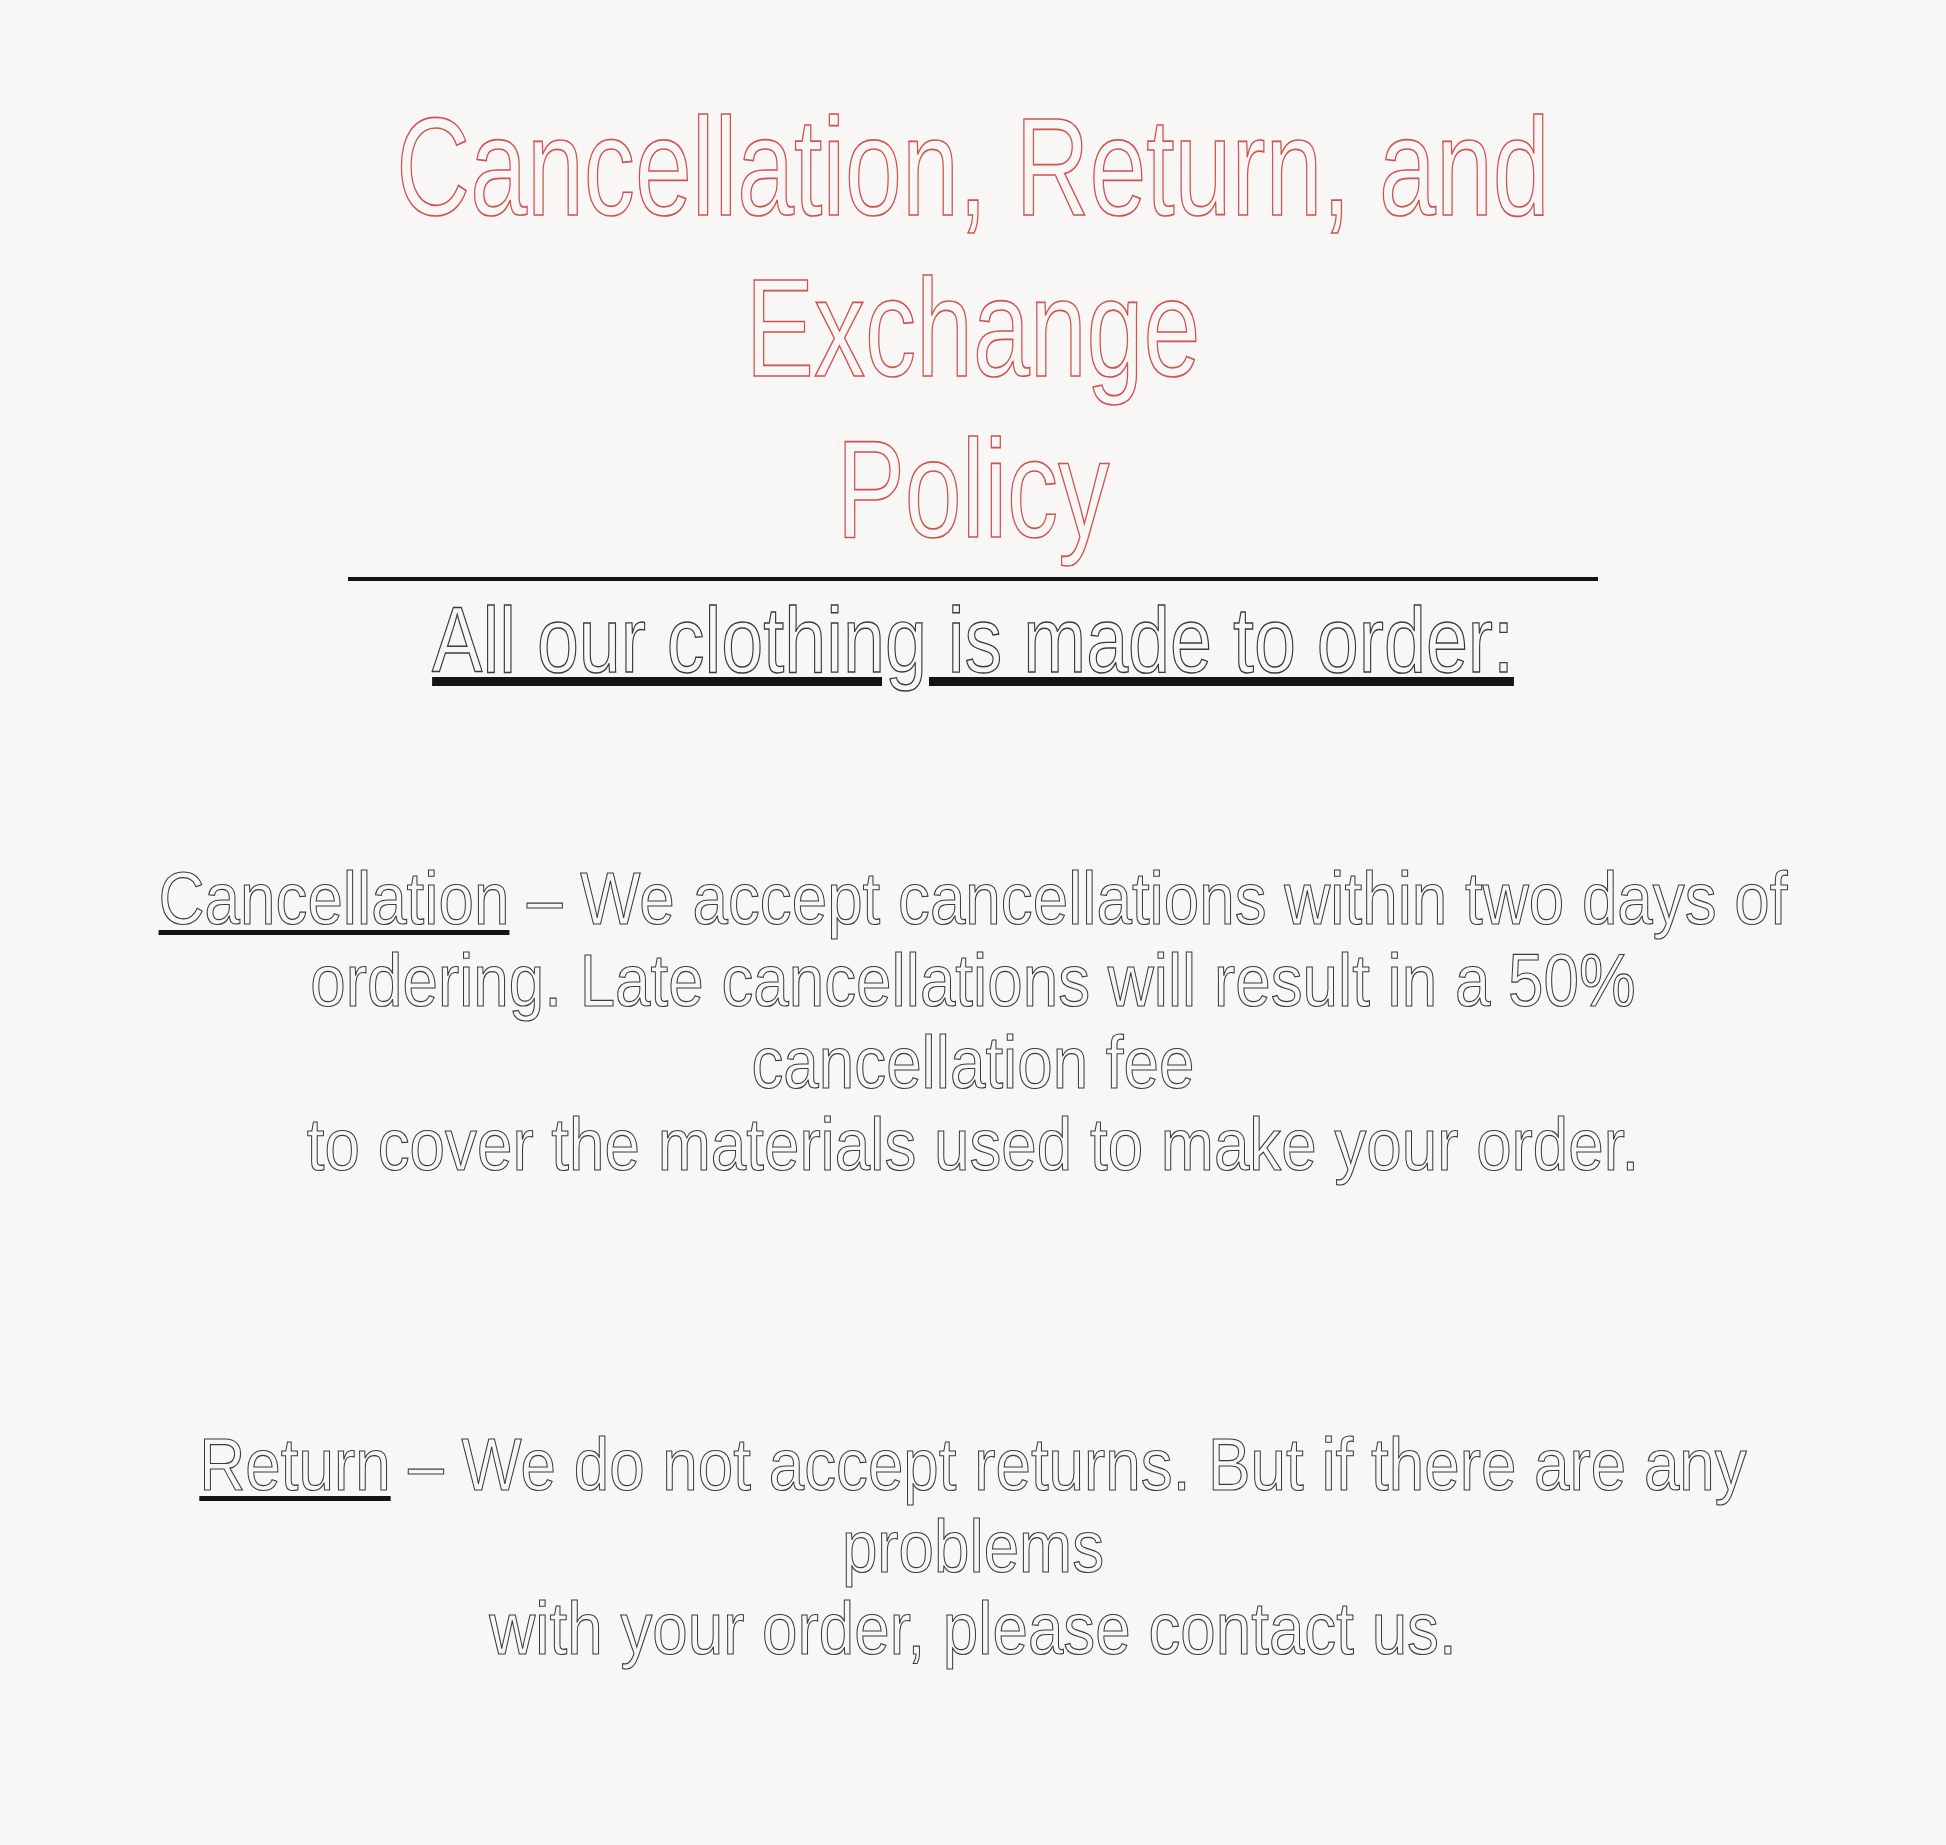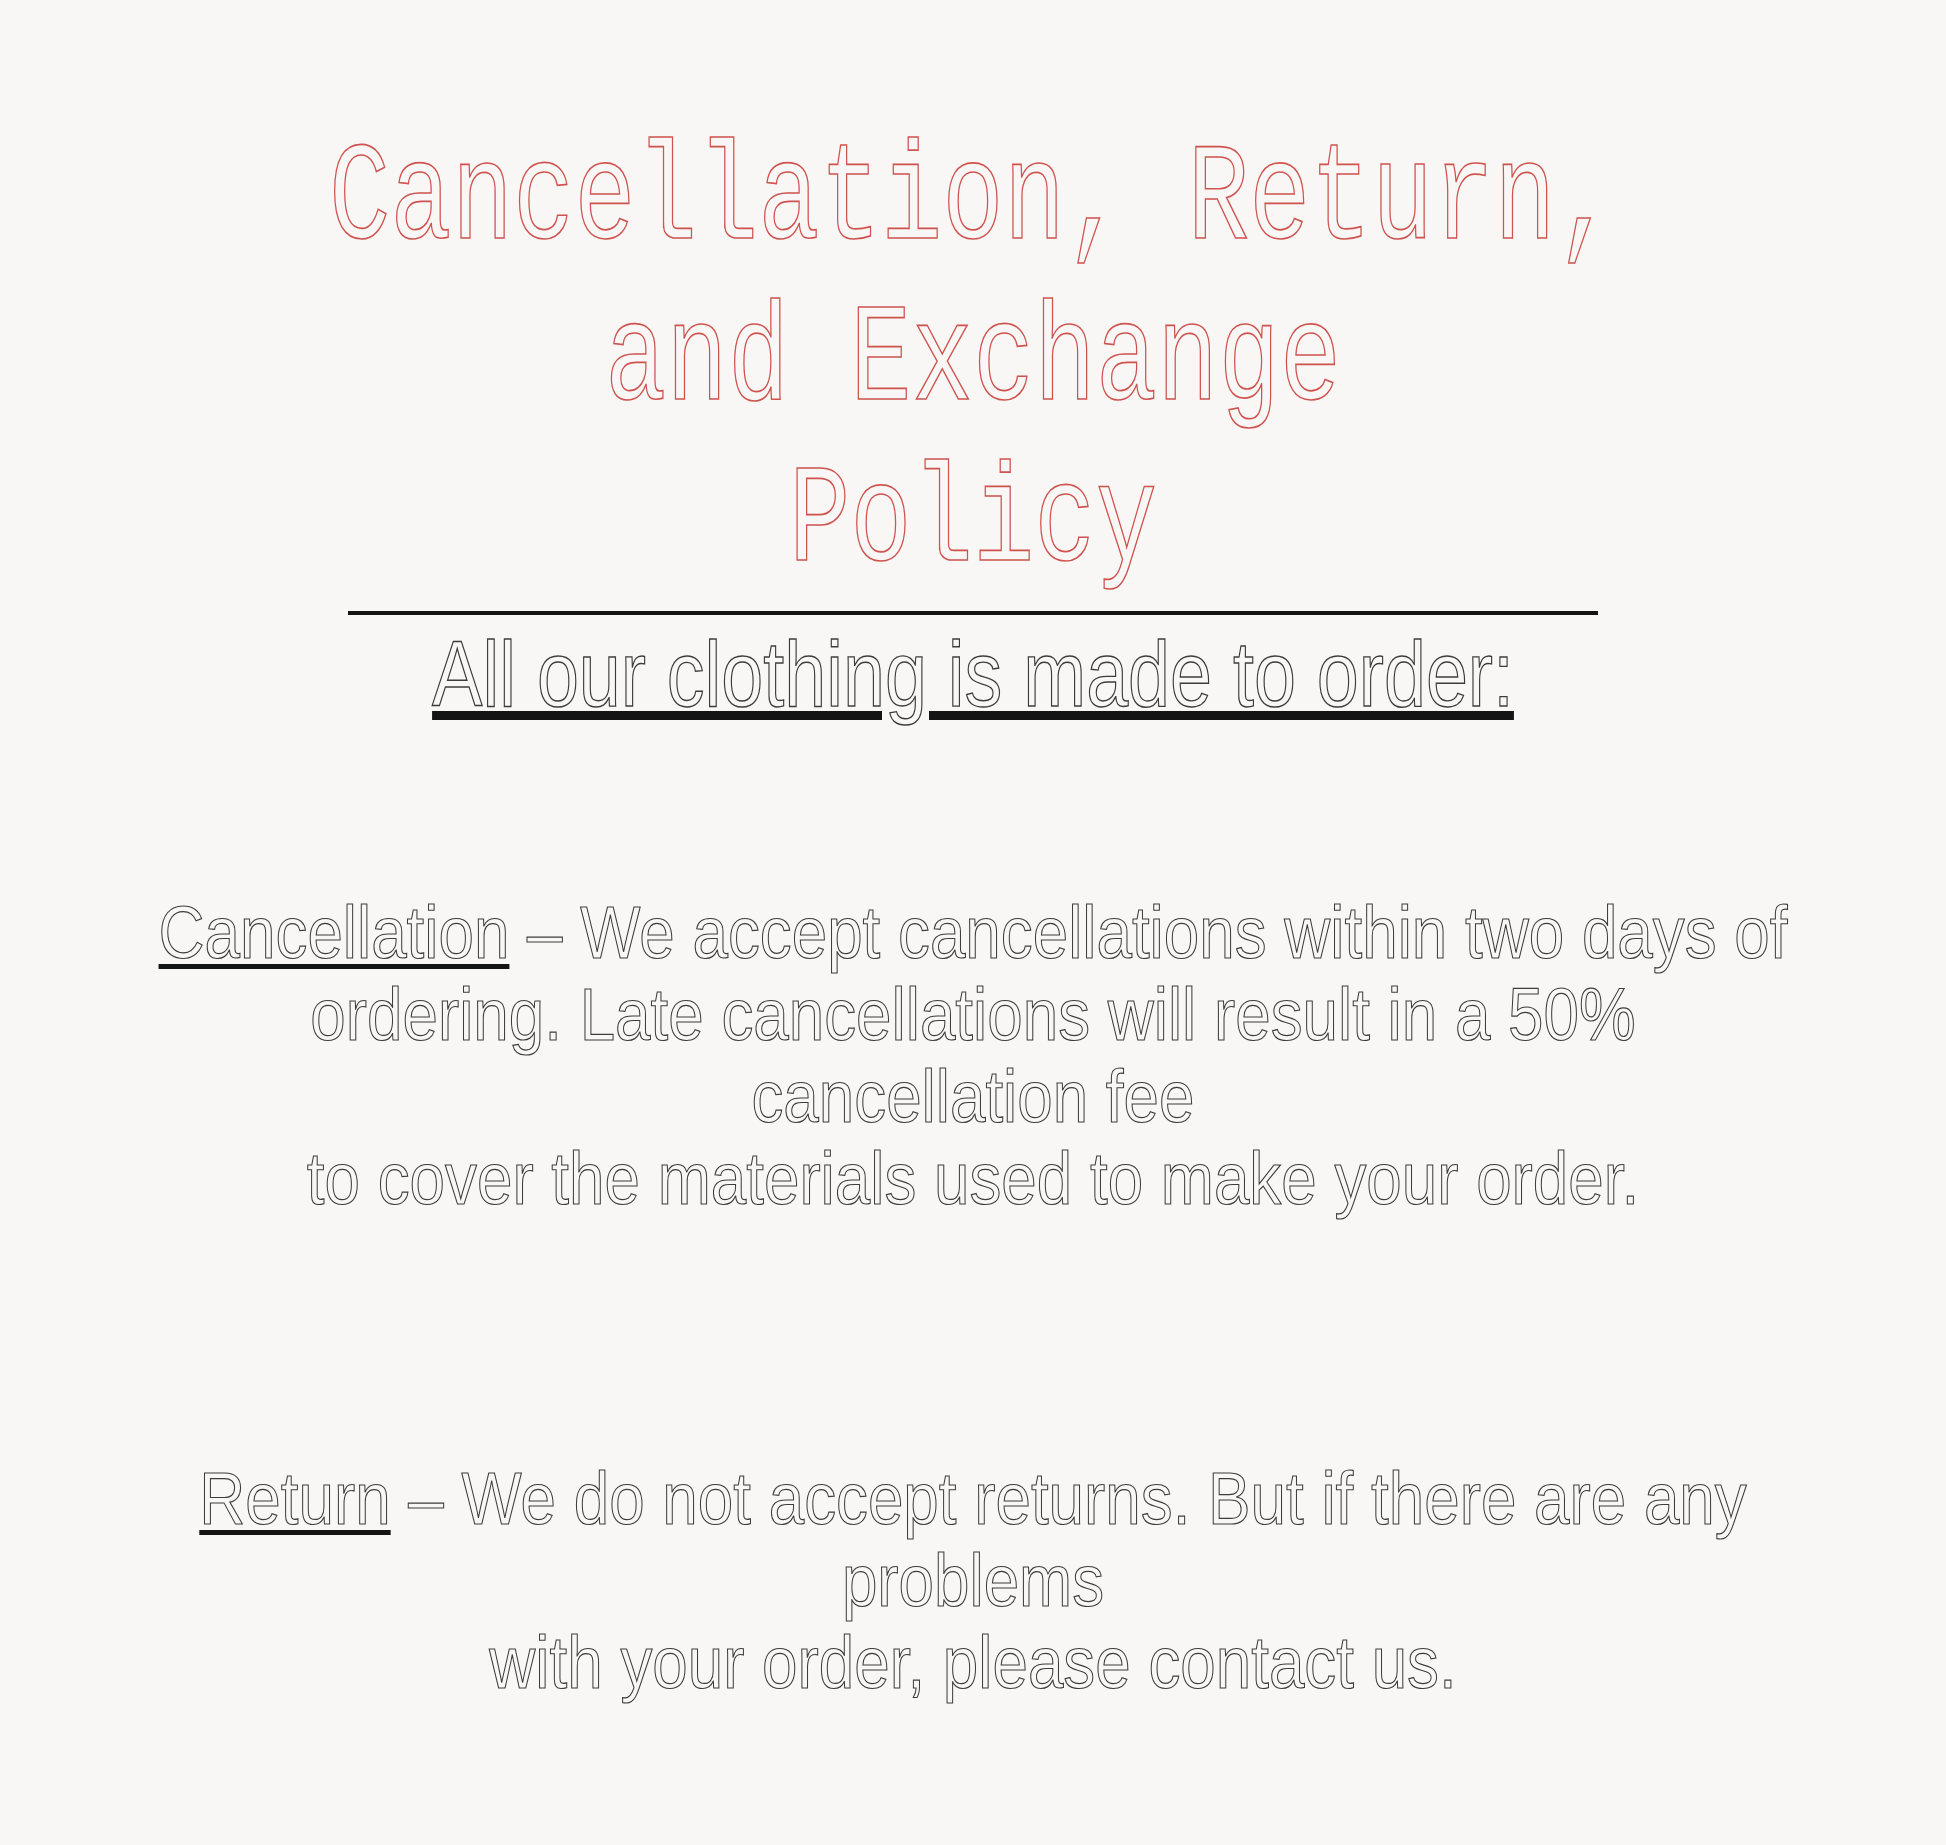--- a/index.html
+++ b/index.html
@@ -18,21 +18,21 @@
     width: 100%;
     transform: scaleX(var(--s, 1));
     transform-origin: 50% 50%;
   }
   .line {
     width: max-content;
     text-align: center;
     white-space: pre-line; 
   }
 
-  .title-wrap { padding-top: 120px; font-family: Liberation Mono, monospace; }
+  .title-wrap { padding-top: 86px; }
   .title-row { --s: 0.73; }
   .title-line {
     font-size: 140px;
     line-height: 161px;
     color: var(--accent, #cf5450);
     -webkit-text-stroke: 1.7px var(--accent, #cf5450);
   }
 
   .divider {
     width: 1250px;

